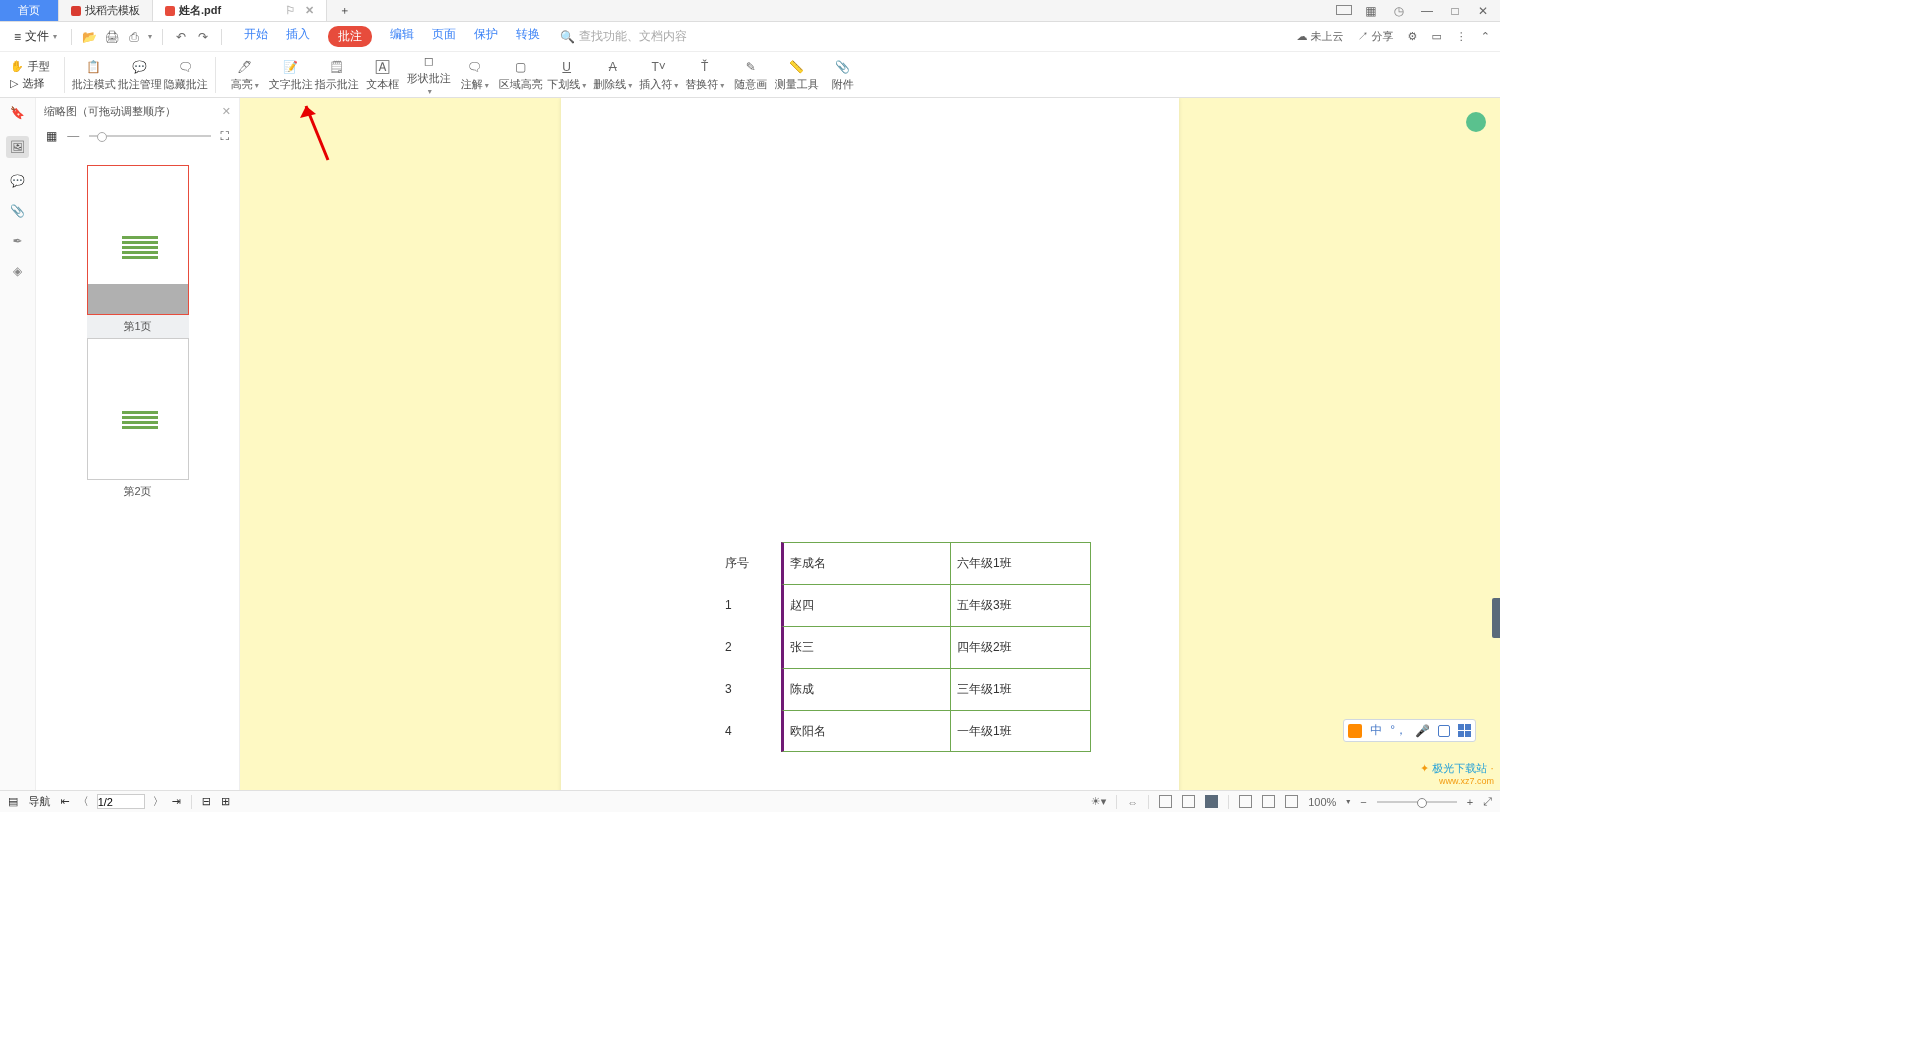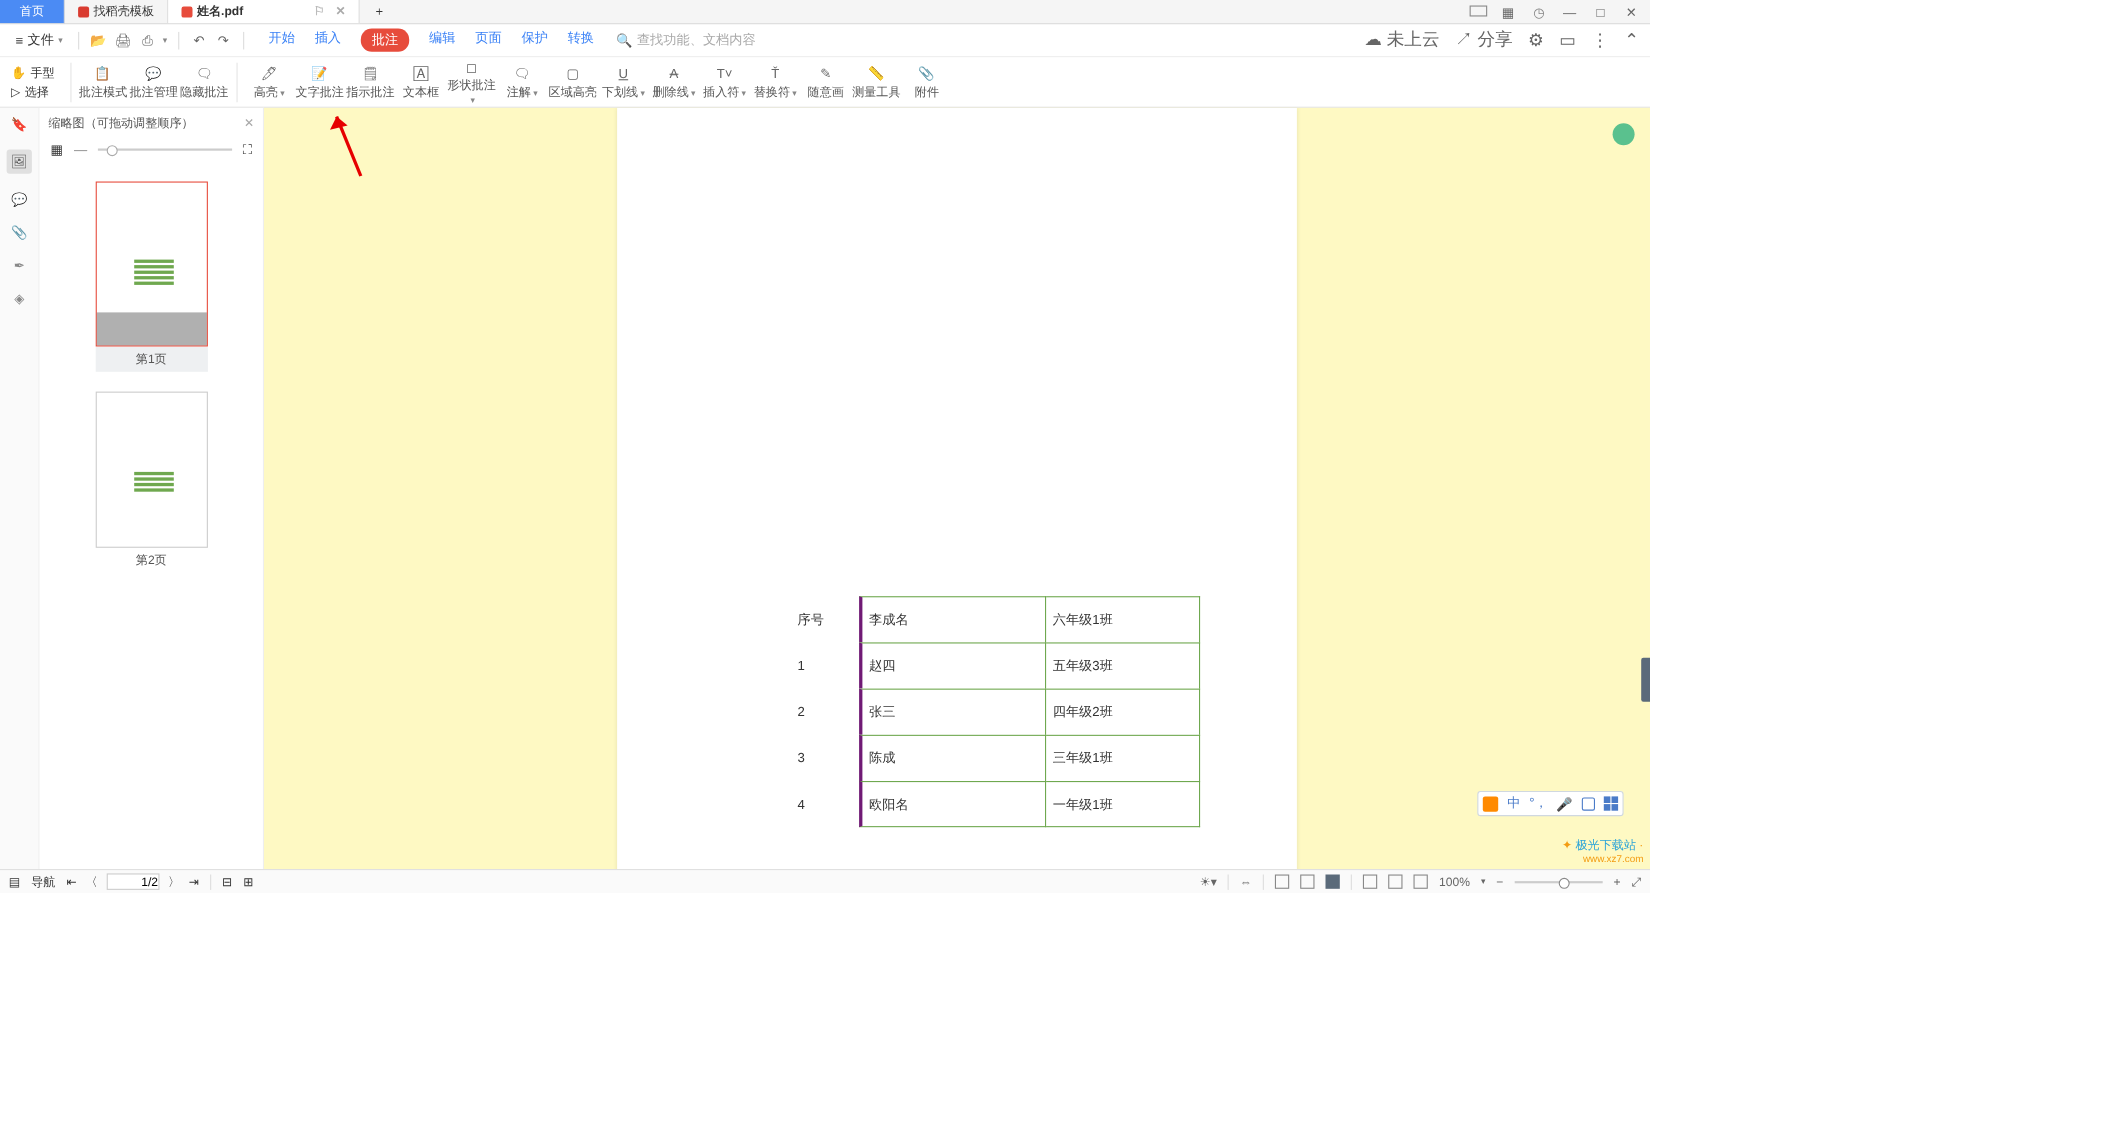--- a/index.html
+++ b/index.html
@@ -19,21 +19,21 @@
 
 
 .menu-bar { height: 30px; display: flex; align-items: center; padding: 0 10px; gap: 6px; border-bottom: 1px solid #eee; }
 .menu-bar .file { display: flex; align-items: center; gap: 4px; padding: 0 4px; }
 .menu-bar .sep { width: 1px; height: 16px; background: #ddd; margin: 0 4px; }
 .menu-bar .mico { width: 16px; height: 16px; color: #666; display: flex; align-items: center; justify-content: center; }
 .menu-items { display: flex; gap: 18px; margin-left: 12px; font-size: 12px; }
 .menu-items span { cursor: pointer; color: #3b82f6; }
 .menu-items .pill { background: #e74c3c; color: #fff; padding: 2px 10px; border-radius: 10px; }
 .search { margin-left: 14px; display: flex; align-items: center; color: #aaa; font-size: 12px; gap: 4px; }
-.menu-right { margin-left: auto; display: flex; align-items: center; gap: 14px; color: #666; font-size: 16px; }
+.menu-right { margin-left: auto; display: flex; align-items: center; gap: 14px; color: #666; font-size: 11px; }
 
 
 .ribbon { height: 46px; display: flex; align-items: center; padding: 4px 10px; border-bottom: 1px solid #e0e0e0; gap: 0; }
 .rib-left { display: flex; flex-direction: column; gap: 2px; font-size: 11px; margin-right: 8px; }
 .rib-left div { display: flex; align-items: center; gap: 4px; }
 .rsep { width: 1px; height: 36px; background: #e5e5e5; margin: 0 6px; }
 .rbtn { display: flex; flex-direction: column; align-items: center; justify-content: center; width: 46px; gap: 2px; cursor: pointer; }
 .rbtn .rico { width: 20px; height: 18px; display: flex; align-items: center; justify-content: center; color: #666; }
 .rbtn .lbl { font-size: 11px; color: #555; text-align: center; line-height: 1.1; }
 .rbtn .dropmark { font-size: 8px; color: #888; margin-left: 2px; }
@@ -43,21 +43,21 @@
 .left-rail { width: 36px; background: #fafafa; border-right: 1px solid #eee; display: flex; flex-direction: column; align-items: center; padding-top: 8px; gap: 16px; }
 .left-rail .rico { color: #888; cursor: pointer; }
 .left-rail .rico.active { color: #555; background: #e0e0e0; padding: 4px; border-radius: 3px; }
 
 .thumb-panel { width: 204px; background: #fff; border-right: 1px solid #eee; display: flex; flex-direction: column; }
 .thumb-hdr { padding: 6px 8px; font-size: 11px; color: #555; display: flex; align-items: center; }
 .thumb-hdr .x { margin-left: auto; color: #aaa; }
 .thumb-tool { padding: 4px 10px; display: flex; align-items: center; gap: 10px; }
 .thumb-tool .slider { flex: 1; height: 2px; background: #ccc; position: relative; }
 .thumb-tool .slider::before { content: ""; position: absolute; left: 8px; top: -3px; width: 8px; height: 8px; background: #fff; border: 1px solid #aaa; border-radius: 50%; }
-.thumb-list { flex: 1; overflow: auto; padding: 18px 0; display: flex; flex-direction: column; align-items: center; gap: 18px; }
+.thumb-list { flex: 1; overflow: auto; padding: 18px 0; display: flex; flex-direction: column; align-items: center; }
 .thumb-item { width: 102px; }
 .thumb-pg { width: 102px; height: 150px; background: #fff; border: 1px solid #e74c3c; position: relative; }
 .thumb-pg.p2 { border: 1px solid #ccc; height: 142px; }
 .thumb-pg .mini { position: absolute; left: 34px; top: 70px; width: 36px; }
 .thumb-pg .mini div { height: 3px; margin-bottom: 2px; background: #6fa84f; }
 .thumb-pg .mini.m2 { top: 72px; }
 .thumb-pg .mask { position: absolute; left: 0; right: 0; bottom: 0; height: 30px; background: rgba(80,80,80,.45); }
 .thumb-item.active .cap { background: #eef0f2; }
 .thumb-item .cap { text-align: center; font-size: 11px; color: #555; padding: 4px 0; }
 
@@ -83,21 +83,21 @@
 .ime .grid4 { display: grid; grid-template-columns: 6px 6px; grid-template-rows: 6px 6px; gap: 1px; }
 .ime .grid4 i { background: #4a7bc8; }
 
 
 .wm { position: absolute; right: 6px; bottom: 26px; color: #2aa3d8; font-size: 11px; }
 .wm b { color: #f39c12; font-weight: normal; }
 
 
 .status { position: absolute; left: 0; right: 0; bottom: 0; height: 22px; border-top: 1px solid #e0e0e0; display: flex; align-items: center; padding: 0 8px; font-size: 11px; gap: 10px; background: #fafafa; }
 .status .nav { display: flex; align-items: center; gap: 8px; }
-.status .pgin { width: 48px; text-align: right; border: 1px solid #ccc; height: 15px; font-size: 11px; }
+.status .pgin { width: 48px; text-align: left; border: 1px solid #ccc; height: 15px; font-size: 11px; }
 .status .sright { margin-left: auto; display: flex; align-items: center; gap: 10px; color: #666; }
 .status .sep { width: 1px; height: 14px; background: #ddd; }
 .zoom-slider { width: 80px; height: 2px; background: #ccc; position: relative; }
 .zoom-slider::before { content: ""; position: absolute; left: 40px; top: -3px; width: 8px; height: 8px; border: 1px solid #888; background: #fff; border-radius: 50%; }
 .ic { width: 13px; height: 13px; display: inline-block; border: 1px solid #888; }
 .ic.play { background: #5a6a7a; border: none; }
 
 svg { display: block; }
 </style>
 </head>

